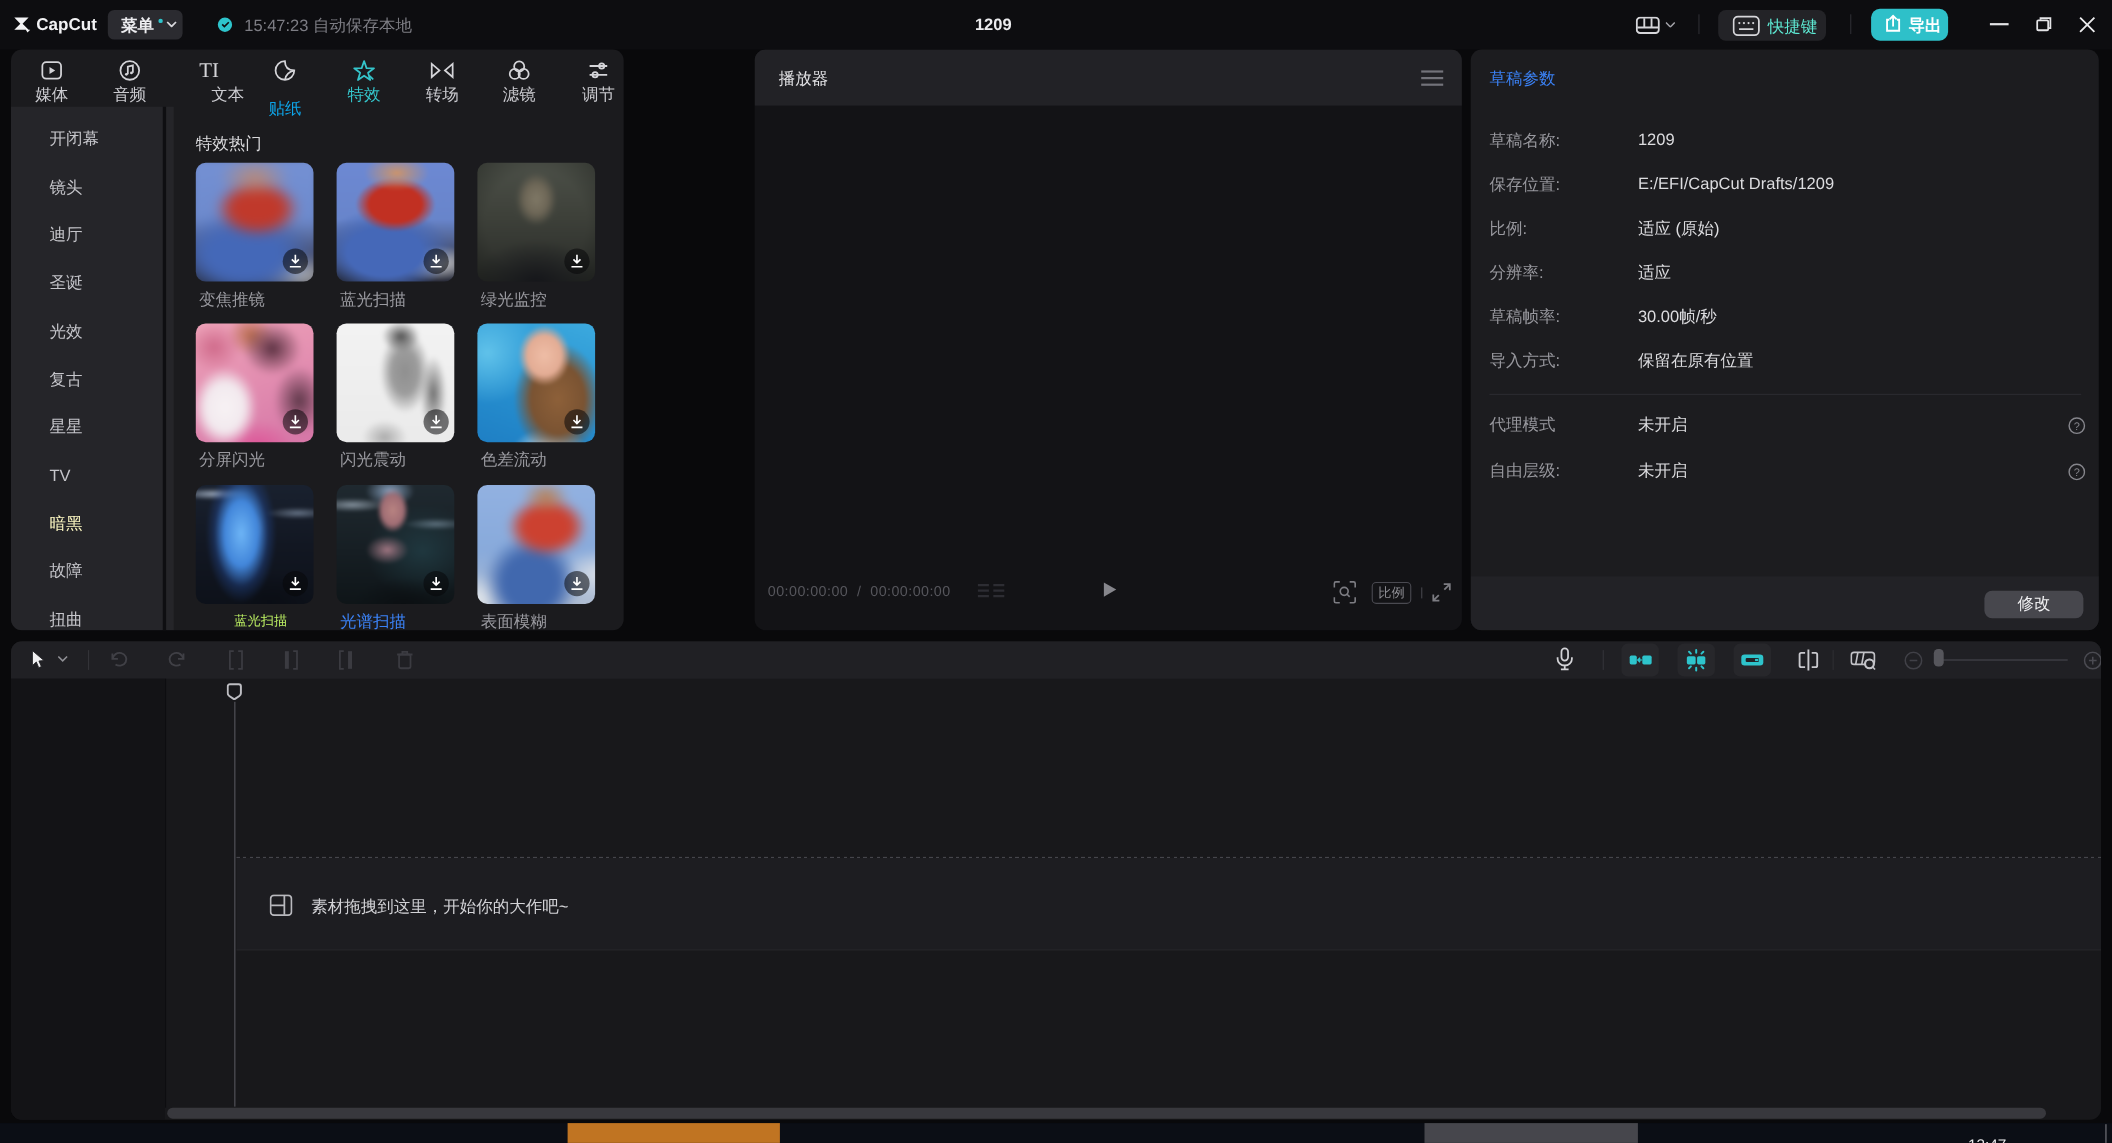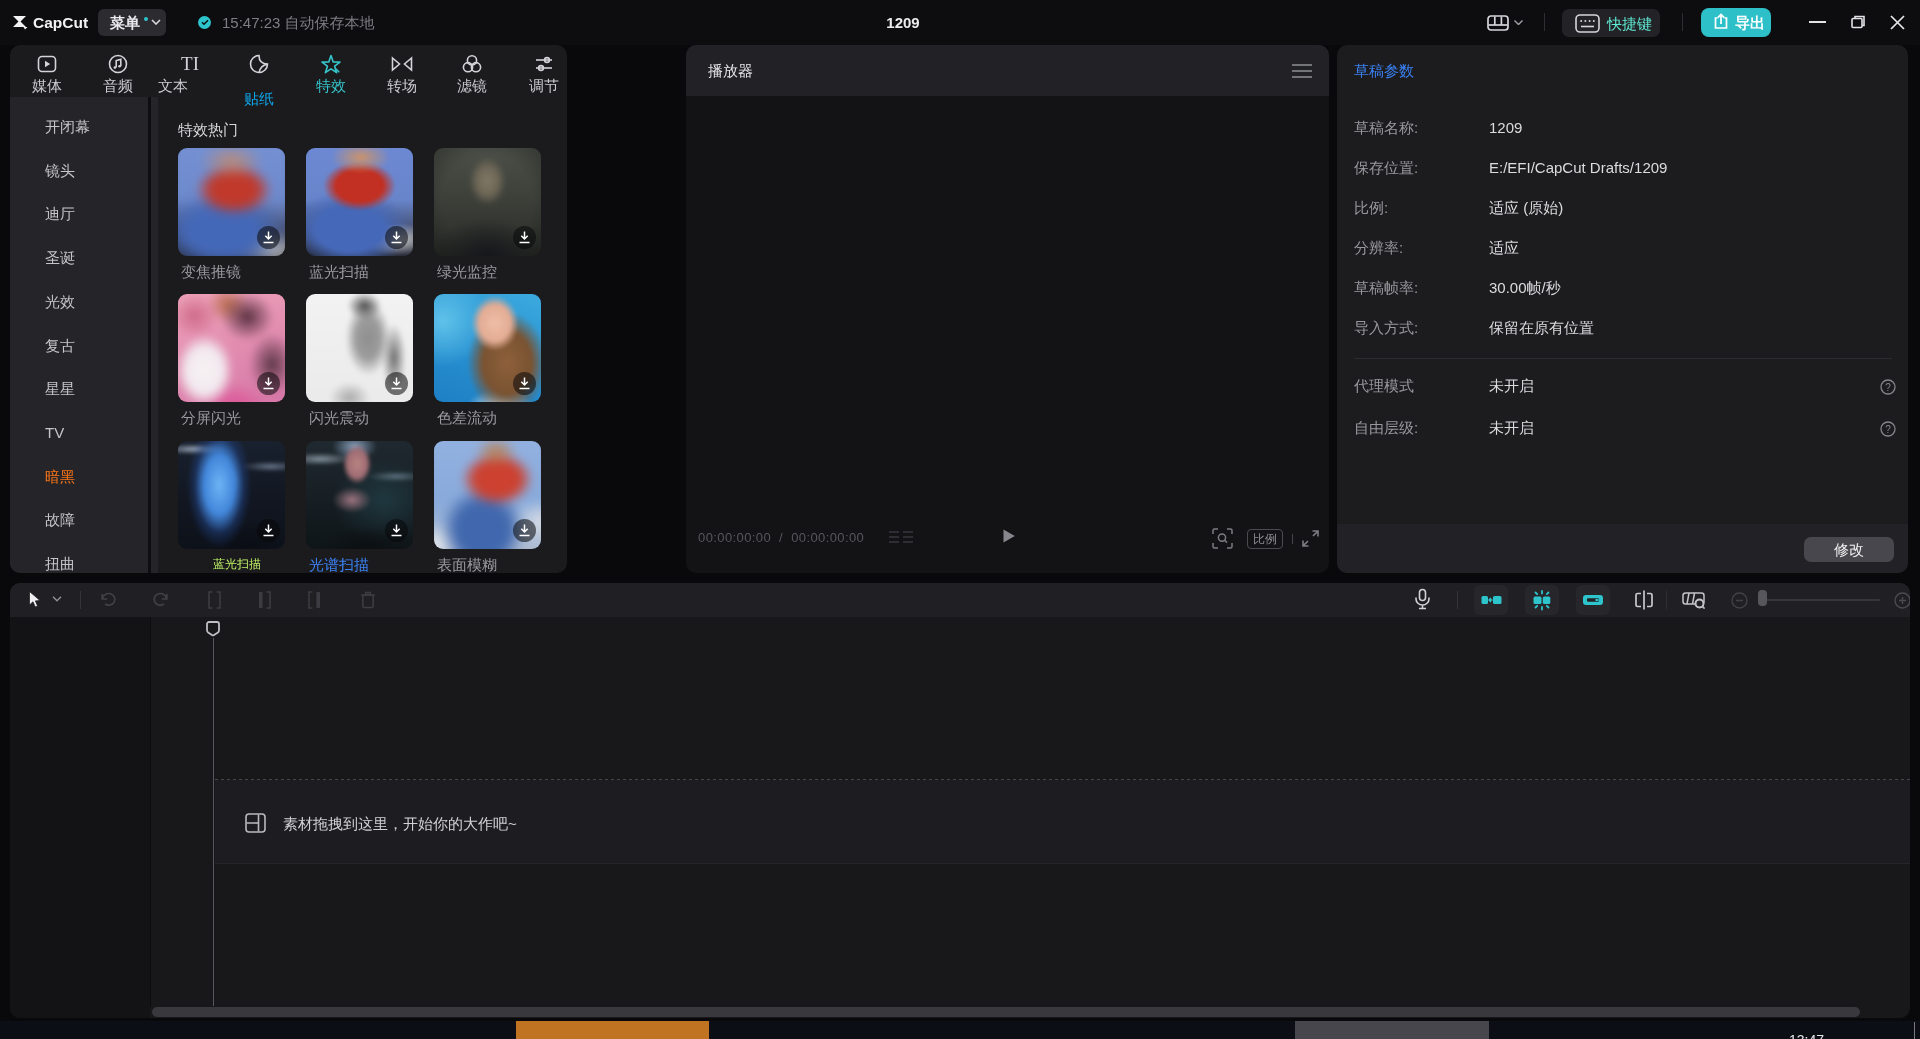--- a/index.html
+++ b/index.html
@@ -89,21 +89,21 @@
   <div class="abs" style="left:0;top:52px;width:148px;height:476px;background:#252529;"></div>
   <div class="abs" style="left:138px;top:52px;width:3px;height:476px;background:#0e0e11;"></div>
   <div class="abs" style="left:35px;top:71.0px;color:#c5c5ca;font-size:15px;line-height:22px;">开闭幕</div>
 <div class="abs" style="left:35px;top:114.7px;color:#c5c5ca;font-size:15px;line-height:22px;">镜头</div>
 <div class="abs" style="left:35px;top:158.4px;color:#c5c5ca;font-size:15px;line-height:22px;">迪厅</div>
 <div class="abs" style="left:35px;top:202.1px;color:#c5c5ca;font-size:15px;line-height:22px;">圣诞</div>
 <div class="abs" style="left:35px;top:245.8px;color:#c5c5ca;font-size:15px;line-height:22px;">光效</div>
 <div class="abs" style="left:35px;top:289.5px;color:#c5c5ca;font-size:15px;line-height:22px;">复古</div>
 <div class="abs" style="left:35px;top:333.2px;color:#c5c5ca;font-size:15px;line-height:22px;">星星</div>
 <div class="abs" style="left:35px;top:376.9px;color:#c5c5ca;font-size:15px;line-height:22px;">TV</div>
-<div class="abs" style="left:35px;top:420.6px;color:#f97316;font-size:15px;line-height:22px;">暗黑</div>
+<div class="abs" style="left:35px;top:420.6px;color:#fef9c3;font-size:15px;line-height:22px;">暗黑</div>
 <div class="abs" style="left:35px;top:464.3px;color:#c5c5ca;font-size:15px;line-height:22px;">故障</div>
 <div class="abs" style="left:35px;top:508.0px;color:#c5c5ca;font-size:15px;line-height:22px;">扭曲</div>
 
   <div class="abs" style="left:168px;top:76px;color:#d9d9dc;font-size:15px;">特效热门</div>
   <div class="abs" style="left:168px;top:103px;width:107px;height:108px;border-radius:9px;overflow:hidden;">
 <div class="abs" style="left:-8px;top:-8px;width:123px;height:124px;background:radial-gradient(ellipse 44% 24% at 50% 17%, rgba(198,138,104,0.85) 0%, rgba(198,138,104,0) 60%),radial-gradient(ellipse 42% 28% at 52% 40%, #c0392b 0%, #c0392b 45%, rgba(192,57,43,0) 74%),radial-gradient(ellipse 70% 44% at 42% 74%, #4468b8 0%, #4468b8 40%, rgba(68,104,184,0) 75%),radial-gradient(ellipse 50% 22% at 82% 88%, #c5c5c3 0%, rgba(197,197,195,0) 68%),radial-gradient(ellipse 60% 25% at 10% 98%, #23242e 0%, rgba(35,36,46,0) 75%),linear-gradient(180deg, #7591d4 0%, #6d8acd 48%, #3f4460 78%, #2b2d3a 100%);filter:blur(5px);"></div>
 <div class="abs" style="right:5px;bottom:7px;width:23px;height:23px;border-radius:50%;background:rgba(8,8,10,0.55);"></div>
 <svg class="abs" style="right:10px;bottom:12px;" width="13" height="13" viewBox="0 0 13 13" fill="none" stroke="#ffffff" stroke-width="1.5">
         <path d="M6.5 0.5 V7.5 M3.3 4.8 L6.5 8 L9.7 4.8 M1.5 11.5 H11.5"></path>
       </svg>
@@ -189,21 +189,21 @@
       <circle cx="7.9" cy="14.6" r="1.3" fill="#d4d4d8"></circle>
       <circle cx="12.5" cy="13.3" r="1.3" fill="#d4d4d8"></circle>
     </svg>
   </div>
 <div class="abs" style="left:86px;top:77px;width:64px;text-align:center;color:#cbcbd0;font-size:15px;">音频</div>
 <div class="abs" style="left:177px;top:52px;width:26px;height:24px;display:flex;align-items:center;justify-content:center;">
     <svg width="26" height="22" viewBox="0 0 26 22">
       <text x="13" y="17" font-family="Liberation Serif, serif" font-size="19" fill="#d4d4d8" text-anchor="middle">TI</text>
     </svg>
   </div>
-<div class="abs" style="left:158px;top:77px;width:64px;text-align:left;color:#cbcbd0;font-size:15px;">文本</div>
+<div class="abs" style="left:158px;top:77px;width:64px;text-align:right;color:#cbcbd0;font-size:15px;">文本</div>
 <div class="abs" style="left:246px;top:52px;width:26px;height:24px;display:flex;align-items:center;justify-content:center;">
     <svg width="22" height="22" viewBox="0 0 22 22">
       <path d="M19.5 11 A8.5 8.5 0 1 1 11 2.5 C 11 8 14 11 19.5 11 Z" stroke="#d4d4d8" stroke-width="1.6" fill="none"></path>
       <path d="M19.2 11.2 C 15 12 12 15 11.2 19.2" stroke="#d4d4d8" stroke-width="1.6" fill="none"></path>
     </svg>
   </div>
 <div class="abs" style="left:227px;top:90px;width:64px;text-align:center;color:#0ea5e9;font-size:15px;">贴纸</div>
 <div class="abs" style="left:318px;top:52px;width:26px;height:24px;display:flex;align-items:center;justify-content:center;">
     <svg width="22" height="22" viewBox="0 0 22 22">
       <path d="M11 2.5 L13.2 8.9 L20 9.1 L14.6 13.2 L16.6 19.7 L11 15.8 L5.4 19.7 L7.4 13.2 L2 9.1 L8.8 8.9 Z" stroke="#35c5cb" stroke-width="1.6" stroke-linejoin="round" fill="none"></path>

